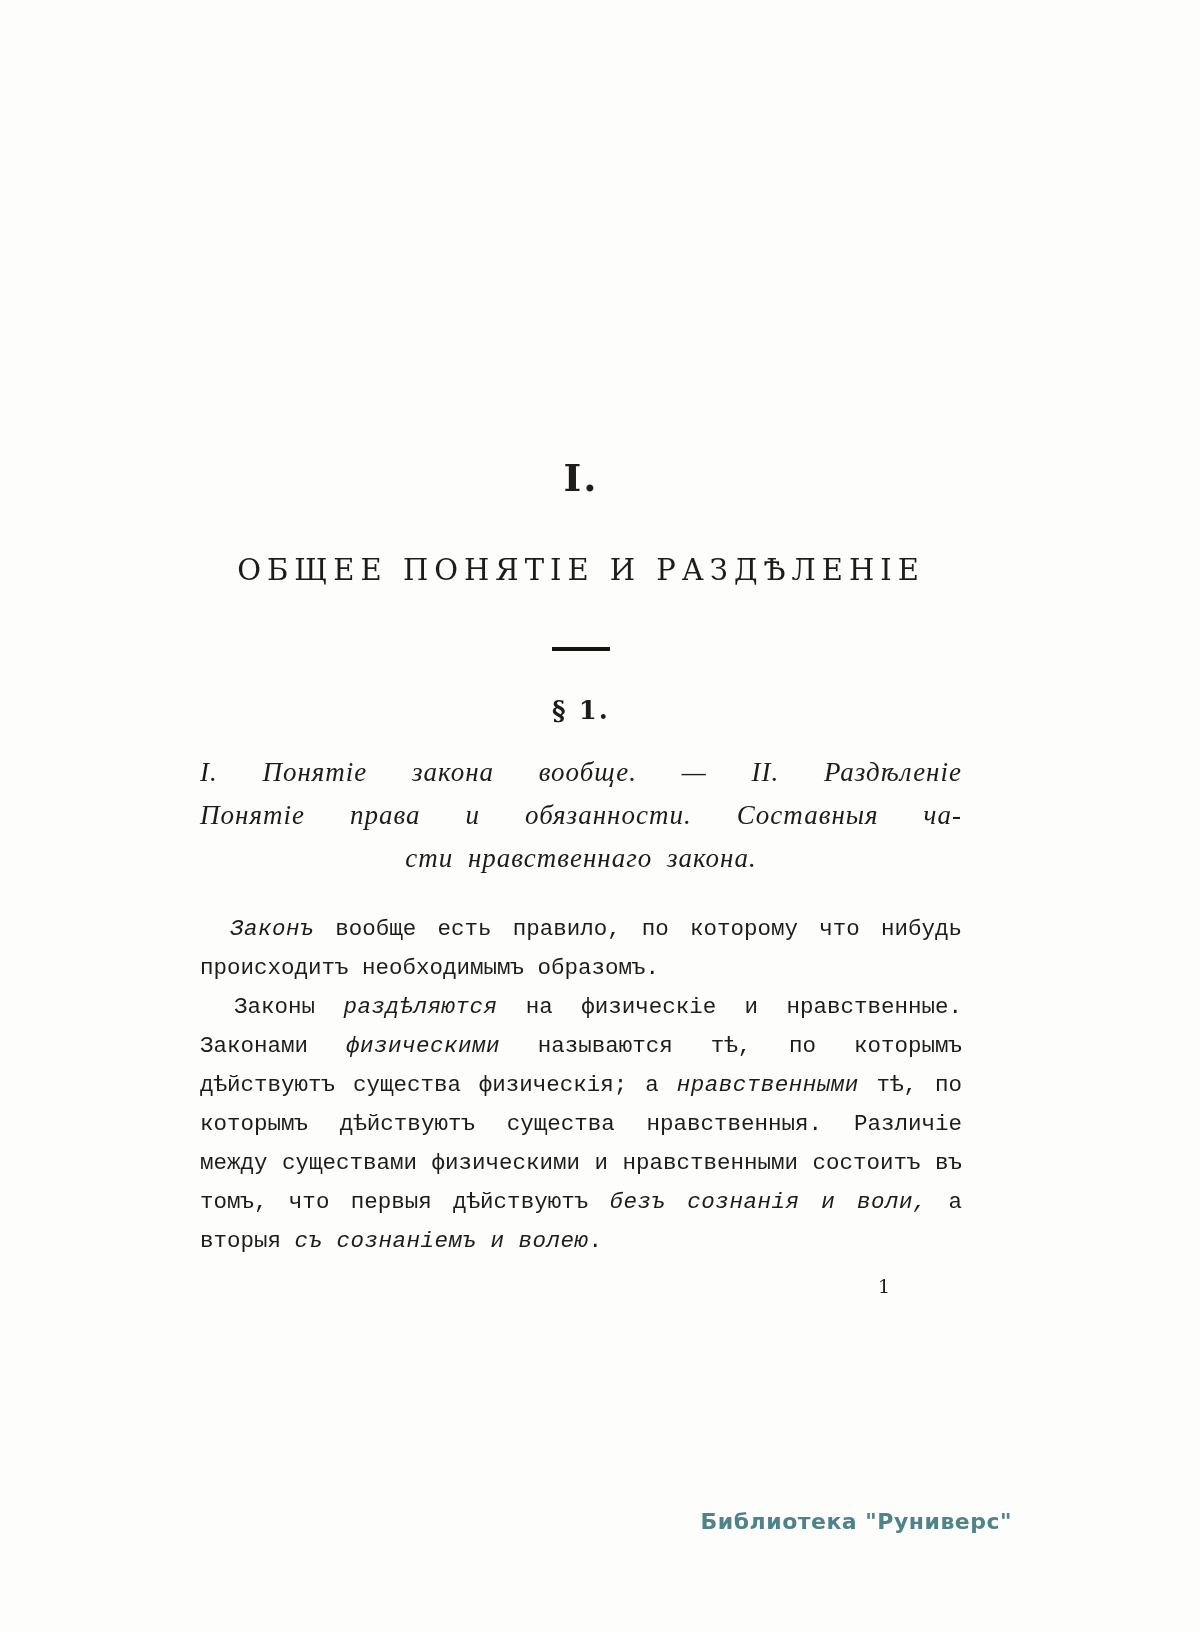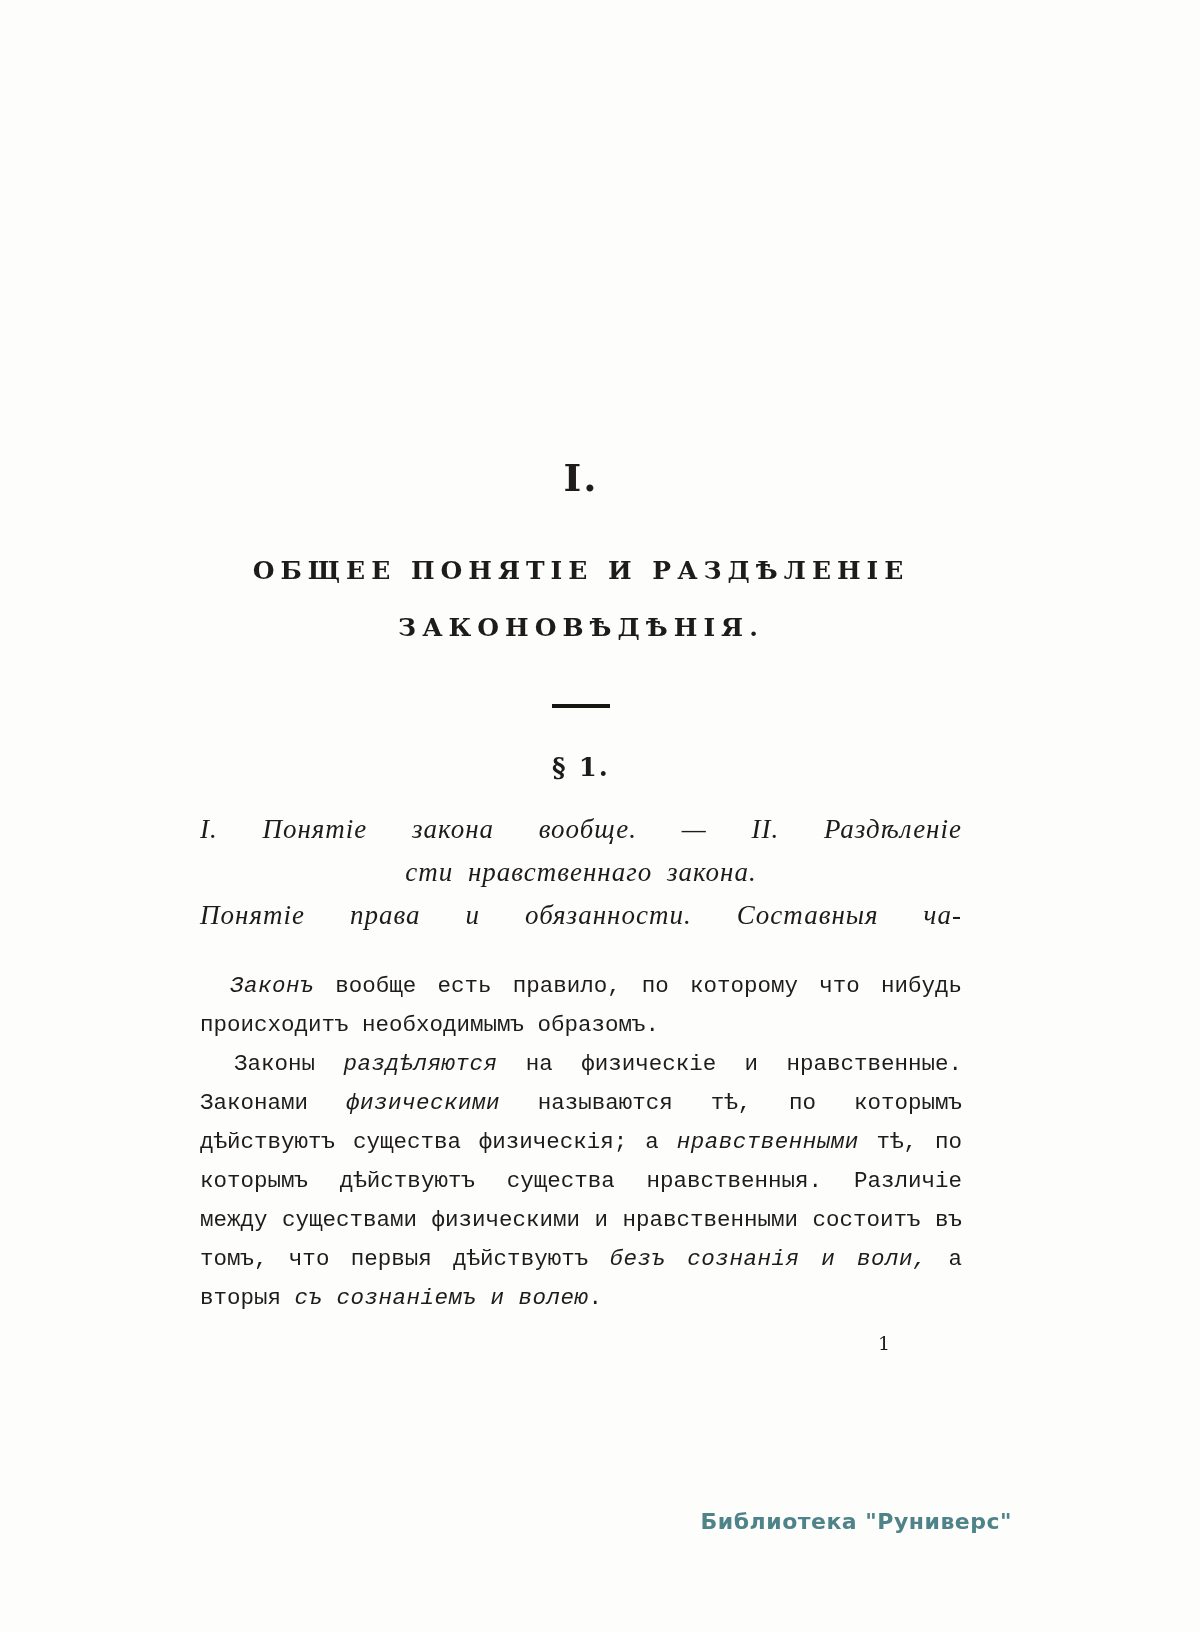--- a/index.html
+++ b/index.html
@@ -23,22 +23,22 @@
   }
   .chapter-num {
     text-align: center;
     font-size: 38px;
     font-weight: bold;
     letter-spacing: 2px;
   }
   .title-block {
     margin-top: 42px;
     text-align: center;
-    font-weight: bold;
-    font-size: 25px;
+    font-weight: normal;
+    font-size: 29px;
     letter-spacing: 6px;
     line-height: 57px;
   }
   .divider {
     width: 58px;
     height: 4px;
     background: #17150f;
     margin: 48px auto 0 auto;
   }
   .section-mark {
@@ -89,31 +89,30 @@
 </head>
 <body>
 
 <div class="page">
   <div class="content">
 
     <div class="chapter-num">I.</div>
 
     <div class="title-block">
       <div>ОБЩЕЕ ПОНЯТІЕ И РАЗДѢЛЕНІЕ</div>
-      <div>ЗАКОНОВѢДѢНІЯ.</div>
     </div>
 
     <div class="divider"></div>
 
     <div class="section-mark">§ 1.</div>
 
     <div class="summary">
         <div class="summary-line">I. Понятіе закона вообще. — II. Раздѣленіе</div>
+        <div class="summary-line">Понятіе права и обязанности. Составныя ча-</div>
         <div class="summary-line last">сти нравственнаго закона.</div>
-        <div class="summary-line">Понятіе права и обязанности. Составныя ча-</div>
       </div>
 
     <div class="body-text">
         <p class="body-para"><span class="it">Законъ</span><span> вообще есть правило, по которому что нибудь происходитъ необходимымъ образомъ.</span></p>
         <p class="body-para"><span>Законы </span><span class="it">раздѣляются</span><span> на физическіе и нравственные. Законами </span><span class="it">физическими</span><span> называются тѣ, по которымъ дѣйствуютъ существа физическія; а </span><span class="it">нравственными</span><span> тѣ, по которымъ дѣйствуютъ существа нравственныя. Различіе между существами физическими и нравственными состоитъ въ томъ, что первыя дѣйствуютъ </span><span class="it">безъ сознанія и воли,</span><span> а вторыя </span><span class="it">съ сознаніемъ и волею</span><span>.</span></p>
       </div>
 
     <div class="page-number">1</div>
   </div>
 

